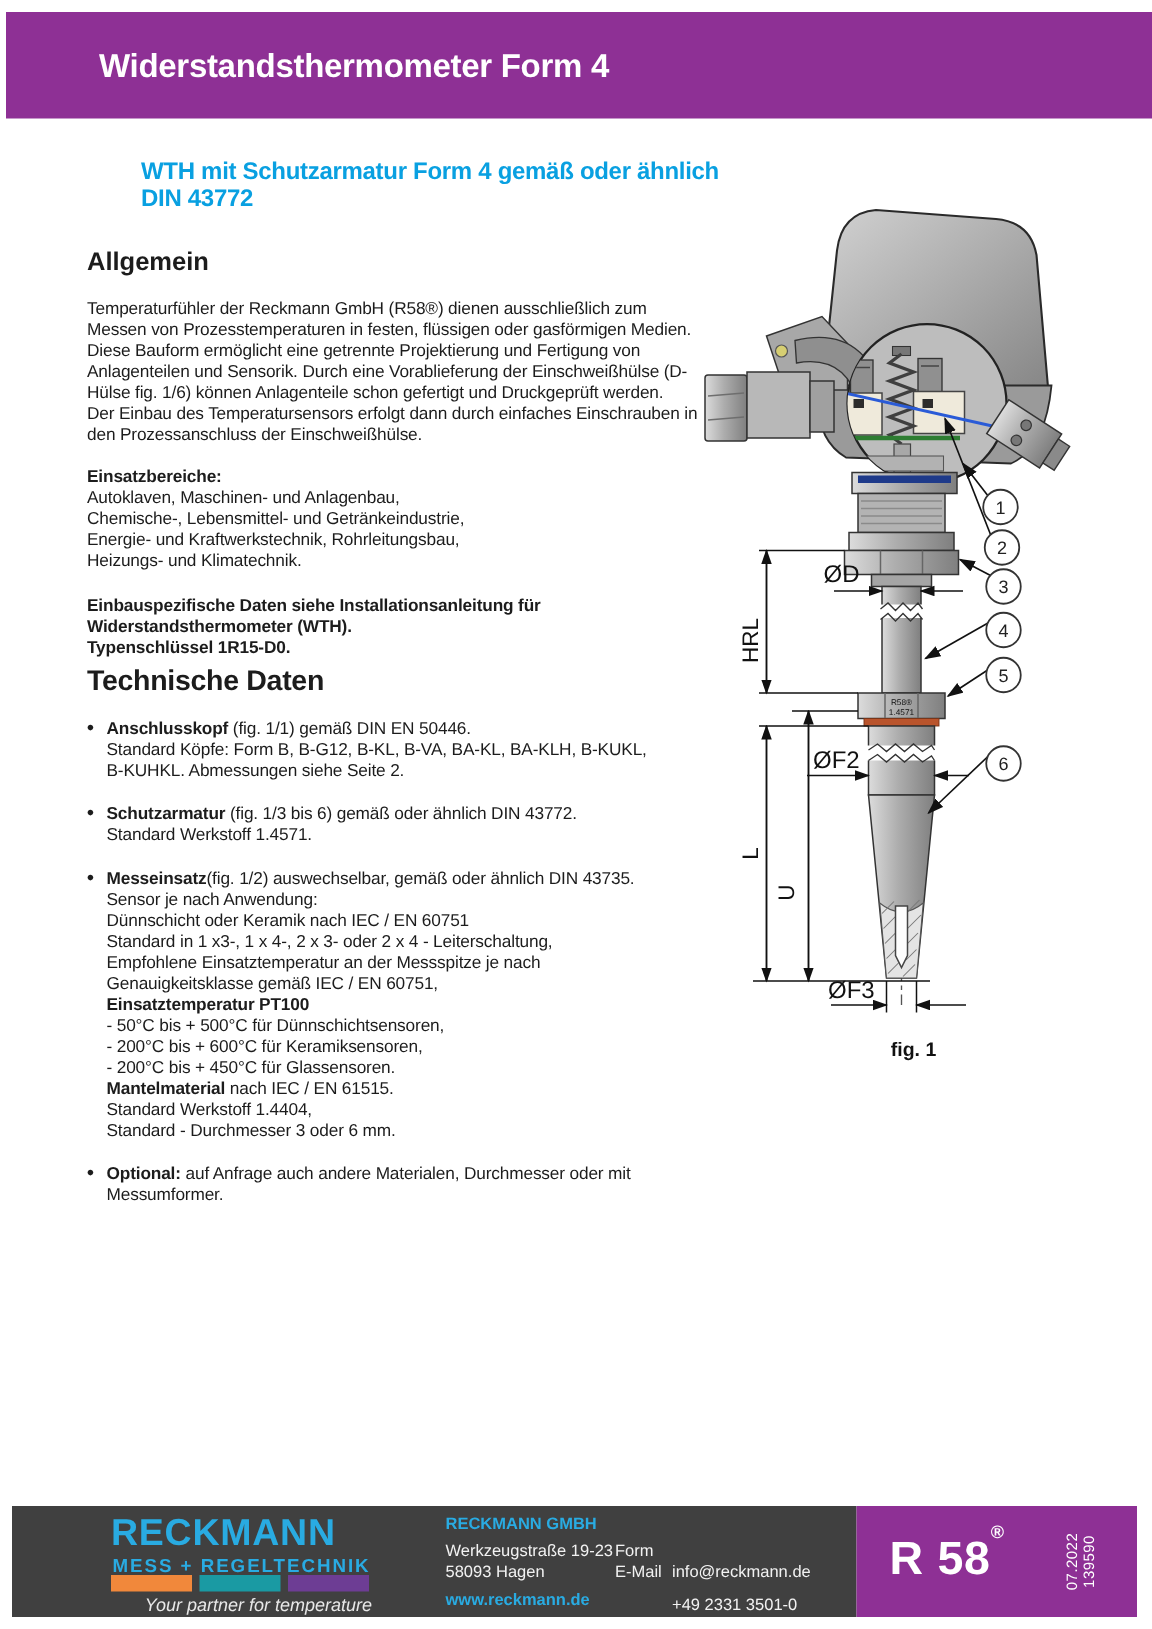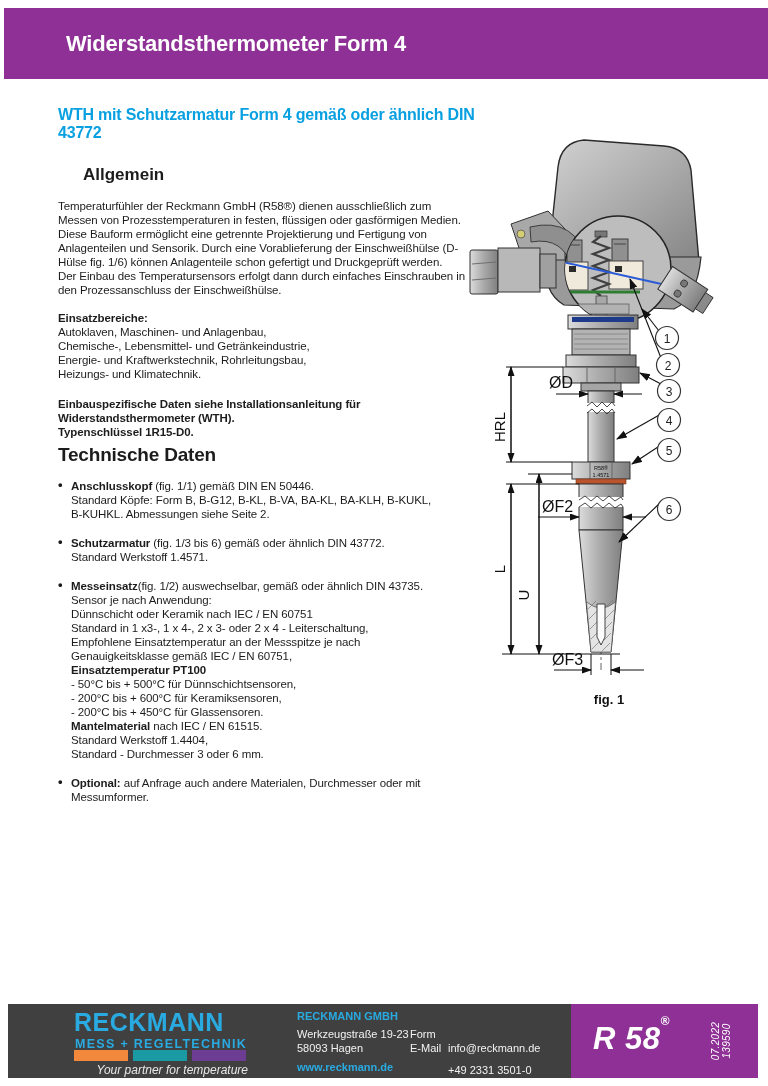--- a/index.html
+++ b/index.html
@@ -5,36 +5,36 @@
   html,body { margin:0; padding:0; }
   body {
     width:768px; height:1086px; position:relative; background:#ffffff;
     font-family:"Liberation Sans", sans-serif; overflow:hidden; color:#1c1c1c;
   }
   
   .header-bar { position:absolute; left:4px; top:8px; width:759px; height:71px; background:#8e3095;padding-left:27px; }
   .header-title { position:absolute; left:62px; top:23px; color:#fff; font-size:22px; font-weight:bold; letter-spacing:-0.2px; }
   
   .content { position:absolute; left:58px; top:106px; width:430px; }
-  .subtitle { color:#09a0e1; font-size:16px; font-weight:bold; letter-spacing:-0.2px; }
-  .sec-heading { font-size:17px; font-weight:bold; margin-top:23px;margin-left:25px; }
+  .subtitle { color:#09a0e1; font-size:16px; font-weight:bold; letter-spacing:-0.2px;margin-left:36px; }
+  .sec-heading { font-size:17px; font-weight:bold; margin-top:23px; }
   .body-block { font-size:11.5px; line-height:14px; letter-spacing:-0.1px; }
   .mt14 { margin-top:14px; }
   .mt16 { margin-top:16px; }
   .td-heading { font-size:19px; font-weight:bold; margin-top:5px; letter-spacing:-0.2px; }
   ul.bullets { list-style:none; margin:13px 0 0 0; padding:0 0 0 13px; }
   ul.bullets li { position:relative; margin-bottom:15px; font-size:11.5px; line-height:14px; letter-spacing:-0.1px; }
   ul.bullets li::before { content:"\2022"; position:absolute; left:-13px; top:-1px; font-size:13px; font-weight:bold; }
   
   .figure { position:absolute; left:468px; top:112px; width:300px; height:645px; }
   .figure svg { display:block; }
   text { font-family:"Liberation Sans", sans-serif; }
   
   .footer-gray { position:absolute; left:8px; top:1004px; width:563px; height:74px; background:#404040; }
-  .footer-purple { position:absolute; left:571px; top:1004px; width:187px; height:74px; background:#8e3095;font-style:italic; }
+  .footer-purple { position:absolute; left:571px; top:1004px; width:187px; height:74px; background:#8e3095; }
   .fg-abs { position:absolute; }
   .logo-name { left:66px; top:4px; font-size:25px; font-weight:bold; letter-spacing:0.5px; color:#29abe2; }
   .logo-sub { left:67px; top:33px; font-size:12.5px; font-weight:bold; letter-spacing:1.3px; color:#29abe2; }
   .logo-block { top:46px; height:11px; width:54px; }
   .logo-slogan { left:0; top:59px; width:240px; text-align:right; font-size:12px; font-style:italic; color:#e8e8e8; }
   .f-company { left:289px; top:6px; font-size:11px; font-weight:bold; color:#29abe2; }
   .f-addr1 { left:289px; top:24px; font-size:11px; color:#f2f2f2; }
   .f-addr2 { left:289px; top:38px; font-size:11px; color:#f2f2f2; }
   .f-phlbl { left:402px; top:24px; font-size:11px; color:#f2f2f2; }
   .f-emlbl { left:402px; top:38px; font-size:11px; color:#f2f2f2; }

